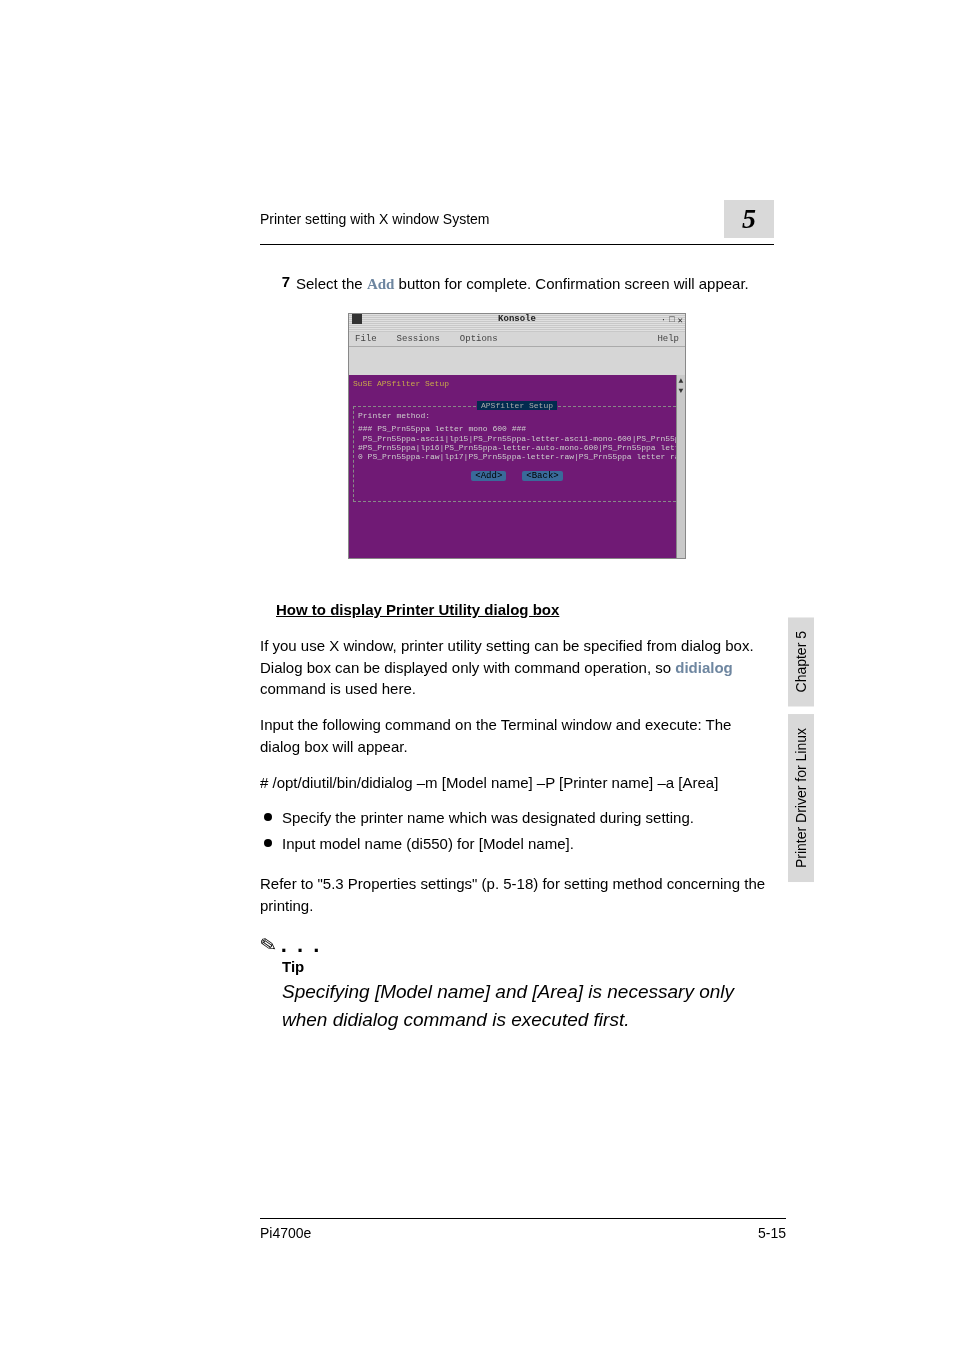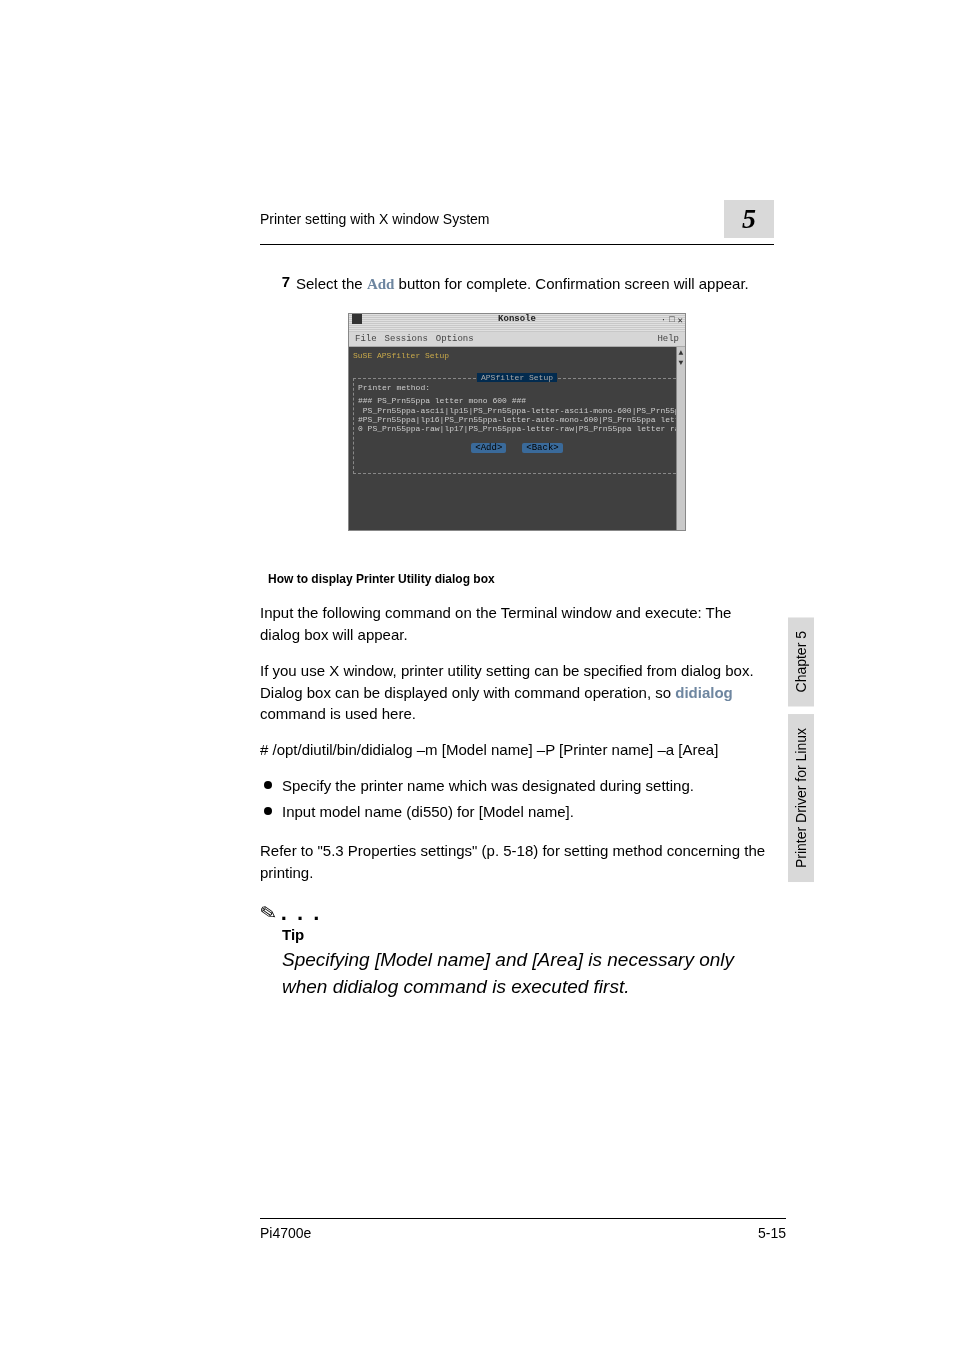--- a/index.html
+++ b/index.html
@@ -85,31 +85,32 @@
   }
   .scr-title .t-label {
     position:absolute; left:50%; transform:translateX(-50%);
     font-size:9px; font-weight:bold; color:#222;
   }
   .scr-title .t-right {
     position:absolute; right:2px; top:1px; display:flex; gap:3px;
   }
   .scr-title .t-right span { font-size:9px; color:#333;}
   .scr-menu {
-    display:flex; gap:8px; padding:2px 6px; font-size:9px; background:#d6d6d6; border-bottom:1px solid #aaa;
+    display:flex; gap:20px; padding:2px 6px; font-size:9px; background:#d6d6d6; border-bottom:1px solid #aaa;
   }
   .scr-menu .help { margin-left:auto; }
   .scr-body {
-    background:#404040;
+    background:#701a75;
     color:#ccc;
     padding:4px;
     height: 175px;
     position:relative;
     font-size:8px;
     line-height:1.15;
+    margin-top:28px;
   }
   .scr-body .line { white-space: pre; overflow:hidden; }
   .scr-body .yellow { color:#c7a84a; }
   .scr-body .framebox {
     border:1px dashed #888;
     margin-top:18px;
     padding:4px;
     height:86px;
     position:relative;
   }
@@ -127,23 +128,24 @@
     position:absolute; right:0; top:0; bottom:0; width:8px; background:#c9c9c9; border-left:1px solid #888;
   }
   .scr-scroll .arrow { height:10px; display:flex; align-items:center; justify-content:center; font-size:8px; color:#333;}
   .scr-scroll .track { flex:1;}
 
   .content {
     font-size: 15px;
     line-height: 1.45;
   }
   .content h4 {
-    font-size: 12px;
-    font-weight: bold;
-    margin: 0 0 14px 8px;
+    font-size: 15px;
+    font-weight: bold;
+    margin: 0 0 14px 16px;
+    text-decoration: underline;
   }
   .content p { margin: 0 0 14px 0; }
   .content .term { color: #6e86a0; font-weight: bold; }
   .bullets { margin: 0 0 18px 0; padding: 0; list-style: none;}
   .bullets li { position: relative; padding-left: 22px; margin-bottom: 4px;}
   .bullets li::before {
     content:""; position:absolute; left:4px; top:6px; width:8px; height:8px; background:#000; border-radius:50%;
   }
   .tip-block { margin-top: 18px; }
   .tip-icon-row { display:flex; align-items:baseline; gap:4px;}
@@ -246,25 +248,25 @@
         <div class="arrow">▲</div>
         <div class="track"></div>
         <div class="arrow">▼</div>
       </div>
     </div>
   </div>
 
   <div class="content">
     <h4>How to display Printer Utility dialog box</h4>
 
-    <p>Input the following command on the Terminal window and execute: The dialog box will appear.</p>
-
     <p>
       <span>If you use X window, printer utility setting can be specified from dialog box. Dialog box can be displayed only with command operation, so </span><span class="term">didialog</span><span> command is used here.</span>
     </p>
+
+    <p>Input the following command on the Terminal window and execute: The dialog box will appear.</p>
 
     <p># /opt/diutil/bin/didialog –m [Model name] –P [Printer name] –a [Area]</p>
 
     <ul class="bullets">
       <li>Specify the printer name which was designated during setting.</li>
       <li>Input model name (di550) for [Model name].</li>
     </ul>
 
     <p>Refer to "5.3 Properties settings" (p. 5-18) for setting method concerning the printing.</p>
 

